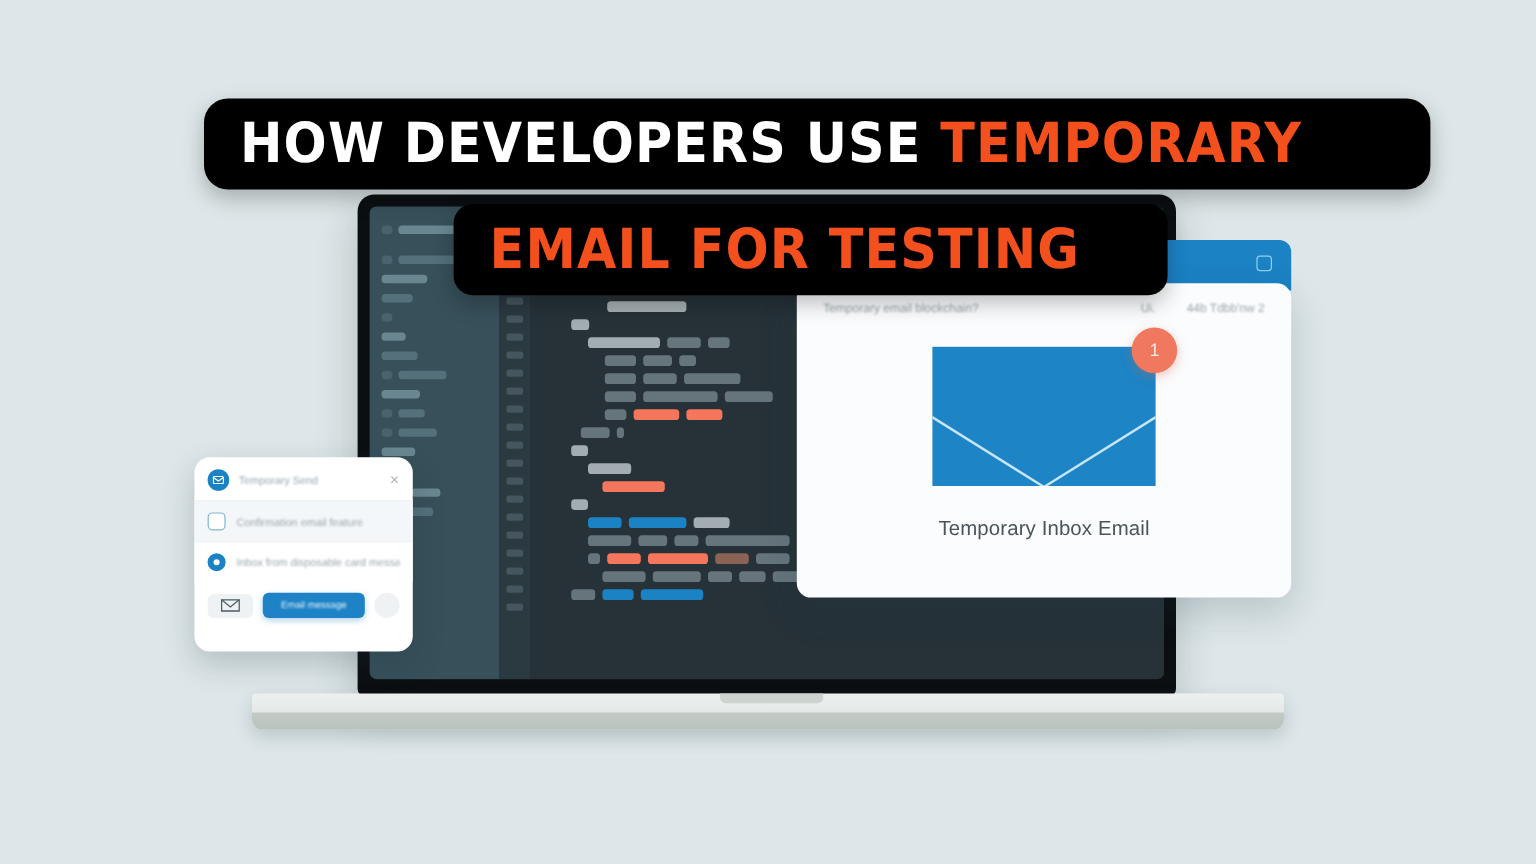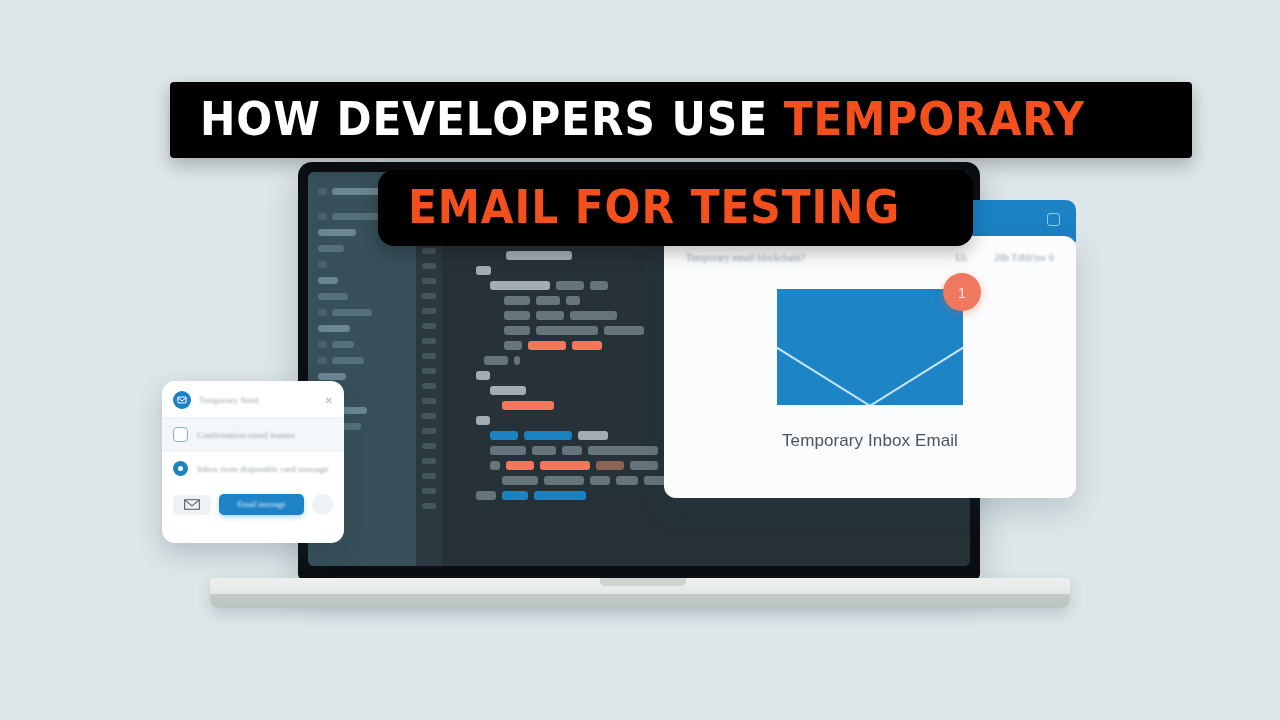--- a/index.html
+++ b/index.html
@@ -136,21 +136,20 @@
     background: #1b82c4;
     display: flex; align-items: center; justify-content: center;
   }
   .popup-avatar svg { width: 10px; height: 10px; }
   .blurtext {
     color: #9aa6ad;
     font-size: 9px;
     filter: blur(0.9px);
     white-space: nowrap;
     overflow: hidden;
-    font-family: Liberation Serif, serif;
   }
   .popup-close {
     margin-left: auto;
     color: #aab4ba;
     font-size: 10px;
     filter: blur(0.5px);
   }
   .popup-row {
     display: flex; align-items: center; gap: 9px;
     padding: 9px 11px;
@@ -274,21 +273,21 @@
 
   
   .title-wrap {
     position: absolute;
     left: 0; top: 82px;
     width: 1280px;
   }
   .band {
     background: #000000;
     display: inline-block;
-    border-radius: 4px;
+    border-radius: 20px;
     padding: 14px 30px 16px 30px;
     box-shadow: 0 7px 18px rgba(0,0,0,0.25);
   }
   .band-1 { position: absolute; left: 170px; top: 0; }
   .band-2 { position: absolute; left: 378px; top: 88px; border-radius: 16px; }
   .headline {
     font-family: "DejaVu Sans", sans-serif;
     font-weight: bold;
     font-size: 46px;
     line-height: 1;
@@ -555,21 +554,21 @@
 
   <div class="mail-blue-bar">
     <span class="bar-icon"></span>
   </div>
 
   <div class="mail-card">
     <div class="mail-card-top">
       <span class="blurtext">Temporary email blockchain?</span>
       <span class="mail-top-right">
         <span class="blurtext">Ui.</span>
-        <span class="blurtext">28b Tdbb'nw 6</span>
+        <span class="blurtext">44b Tdbb'nw 2</span>
       </span>
     </div>
 
     <div class="mail-body">
       <div class="envelope-wrap">
         <div class="envelope">
           <span class="env-line" style="width:120px; left:-6px; top:54px; transform:rotate(32deg); transform-origin:left center;"></span>
           <span class="env-line" style="width:120px; right:-6px; top:54px; transform:rotate(-32deg); transform-origin:right center;"></span>
         </div>
         <span class="badge">1</span>

